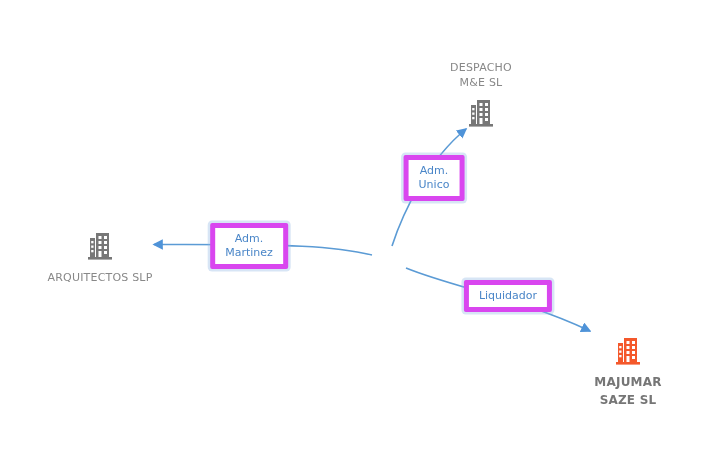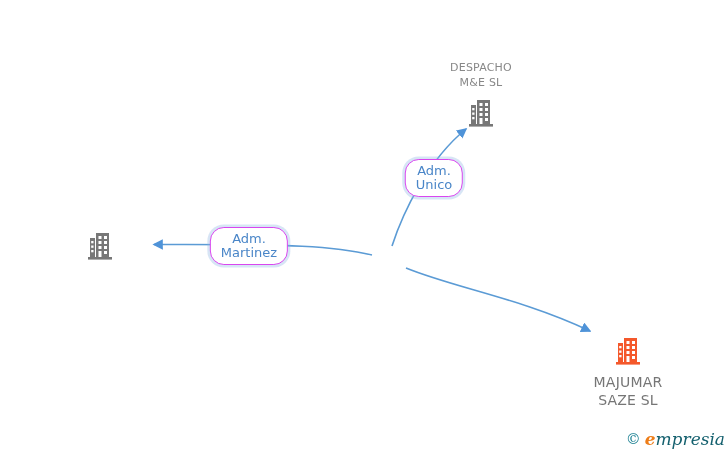--- a/index.html
+++ b/index.html
@@ -17,27 +17,27 @@
   .icon-gray{color:#777777;}
   .icon-orange{color:#f4582b;}
   .node-despacho{left:396px;top:44px;margin-top:16px;}
   .node-despacho .node-icon{margin-top:8px;}
   .node-dalleres{left:15px;top:231px;}
   .node-dalleres .node-icon{margin-bottom:9px;}
   .node-martinez{left:303px;top:244px;}
   .node-martinez .node-icon{width:34px;height:34px;margin-bottom:4px;}
   .node-majumar{left:543px;top:336px;}
   .node-majumar .node-icon{margin-bottom:7px;}
-  .node-majumar .node-label{font-weight:normal;font-size:14px;line-height:18px;color:#767676;}
+  .node-majumar .node-label{font-weight:bold;font-size:12px;line-height:18px;color:#767676;}
   
   .edge-label{
     position:absolute;z-index:3;transform:translate(-50%,-50%);
-    background:#ffffff;border:1px solid #d946ef;border-radius:14px;
+    background:#ffffff;border:5px solid #d946ef;border-radius:2px;
     box-shadow:0 0 0 2.5px rgba(140,181,227,0.35);
-    color:#4a86c8;font-size:13px;line-height:14px;text-align:center;
+    color:#4a86c8;font-size:11px;line-height:14px;text-align:center;
     padding:4px 10px;cursor:pointer;white-space:nowrap;
   }
   .edge-label span{display:block;}
   .label-adm-unico{left:434px;top:178px;}
   .label-adm-judicial{left:249px;top:246px;}
   .label-liquidador{left:508px;top:296px;}
   
   .watermark{
     position:absolute;right:3px;bottom:1px;z-index:4;
     font-family:"DejaVu Serif","Liberation Serif",serif;font-style:italic;
@@ -96,20 +96,21 @@
     <svg class="node-icon icon-gray">
         <use href="#sym-building"></use>
       </svg>
   </div>
 
   <div class="node node-dalleres">
     <svg class="node-icon icon-gray">
         <use href="#sym-building"></use>
       </svg>
     <div class="node-label">
+      <span>ARQUITECTOS SLP</span>
     </div>
   </div>
 
 
   <div class="node node-majumar">
     <svg class="node-icon icon-orange">
         <use href="#sym-building"></use>
       </svg>
     <div class="node-label">
       <span>MAJUMAR</span>
@@ -118,18 +119,18 @@
   </div>
 
   <div class="edge-label label-adm-unico">
     <span>Adm.</span>
     <span>Unico</span>
   </div>
   <div class="edge-label label-adm-judicial">
     <span>Adm.</span>
     <span>Martinez</span>
   </div>
+  <div class="edge-label label-liquidador">
+    <span>Liquidador</span>
+  </div>
 
-  <div class="watermark">
-    <span class="wm-copy">©</span><span class="wm-e">e</span><span class="wm-rest">mpresia</span>
-  </div>
 
 </div>
 
 </body></html>

